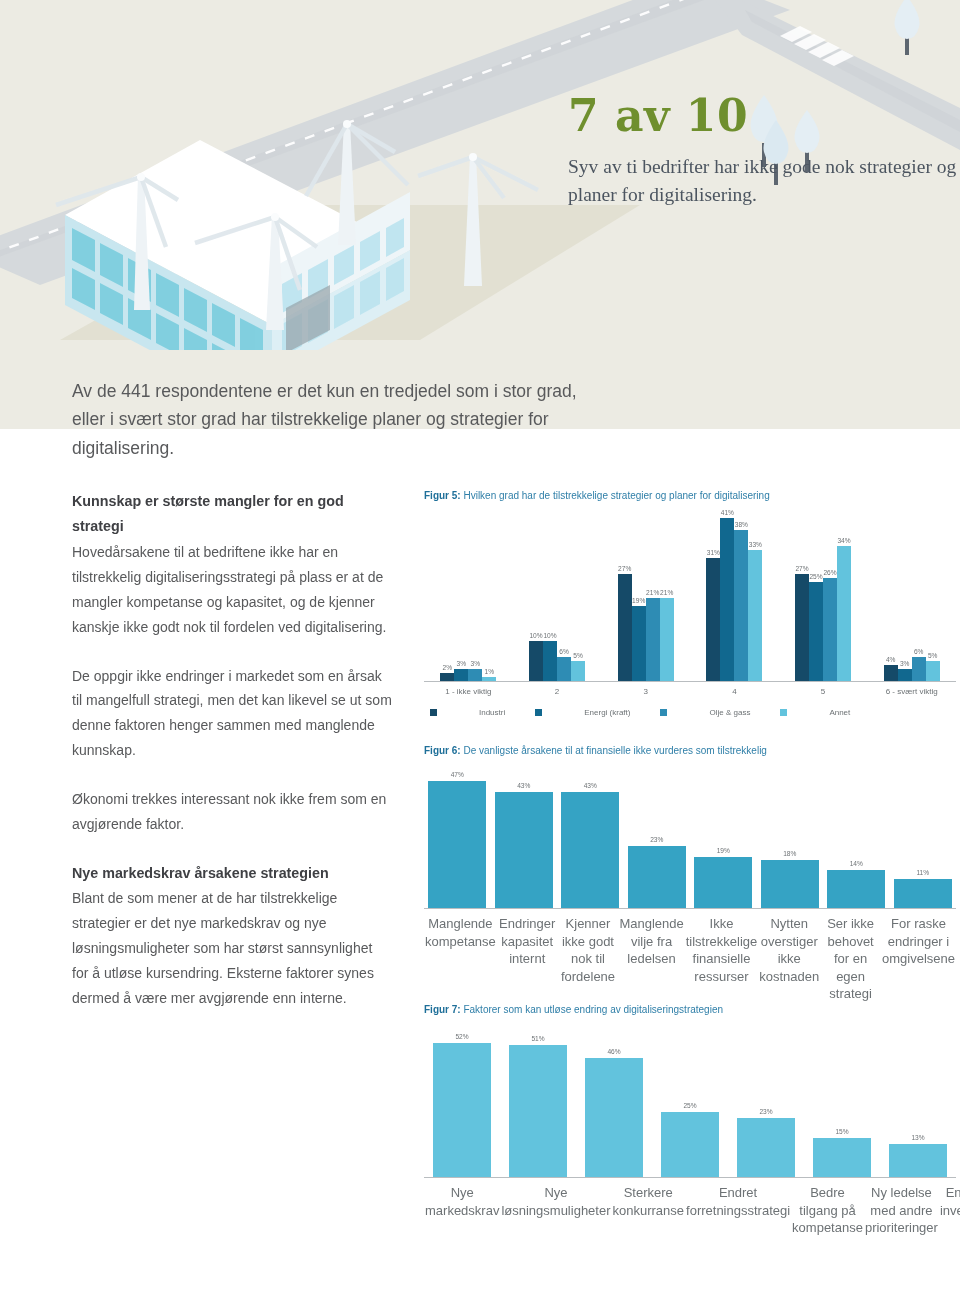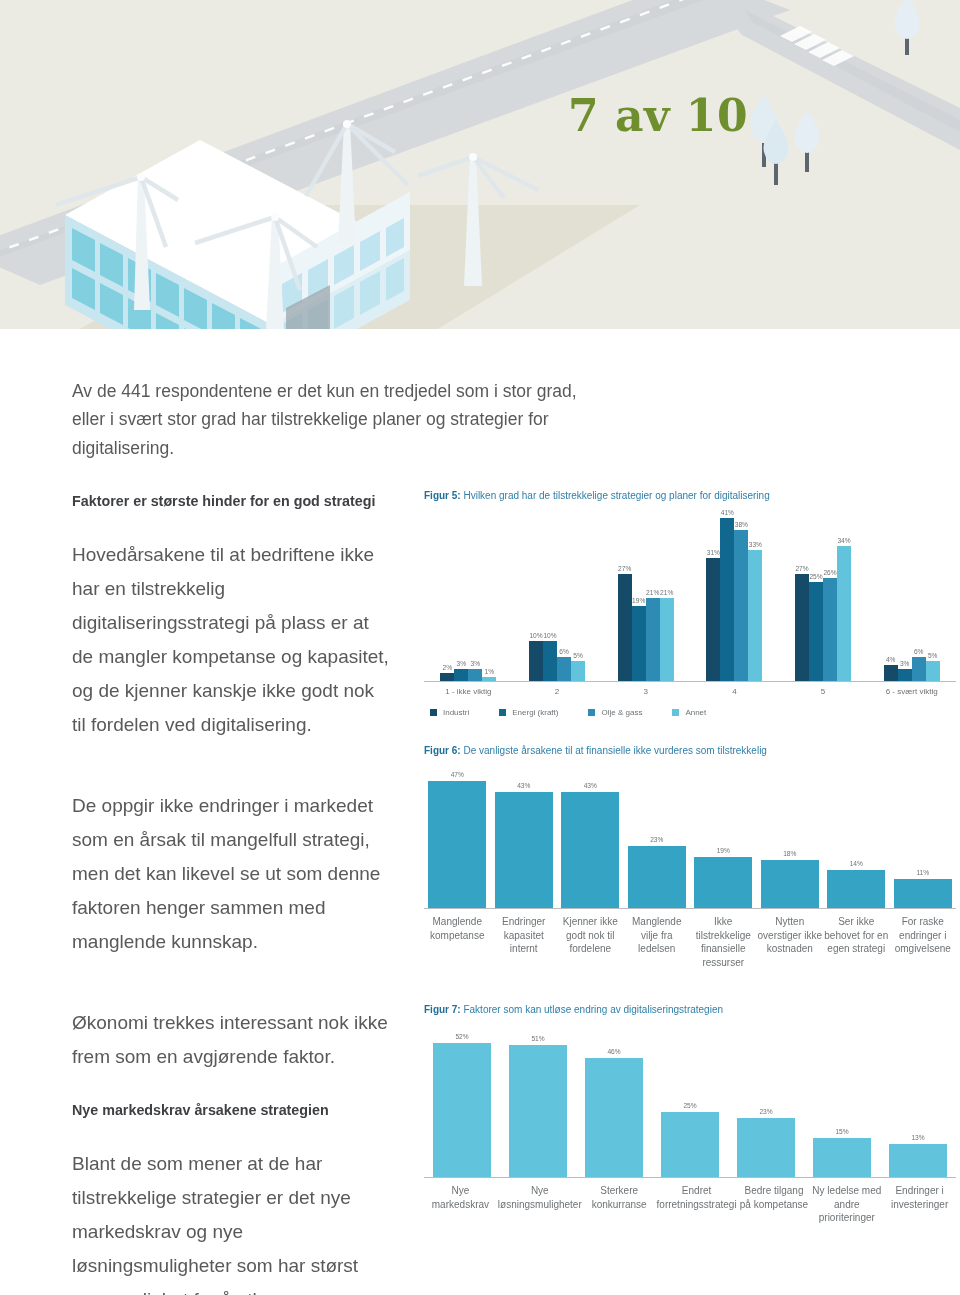--- a/index.html
+++ b/index.html
@@ -5,21 +5,21 @@
   * { box-sizing: border-box; margin: 0; padding: 0; }
   html, body {
     width: 960px; height: 1295px;
     background: #ffffff;
     font-family: "Liberation Sans", sans-serif;
     overflow: hidden;
   }
   #page { position: relative; width: 960px; height: 1295px; background: #fff; }
 
   
-  .hero { position: relative; width: 960px; height: 329px; background: #ecebe3; overflow: hidden; text-decoration: underline; }
+  .hero { position: relative; width: 960px; height: 429px; background: #ecebe3; overflow: hidden; text-decoration: underline; }
   .hero svg { position: absolute; left: 0; top: 0; }
   .hero-text { position: absolute; left: 568px; top: 92px; width: 390px; z-index: 5; }
   .hero-big {
     font-family: "DejaVu Serif", "Liberation Serif", serif;
     font-weight: 700; font-size: 44px; color: #6f8f2e;
     letter-spacing: .5px; line-height: 1.08;
   }
   .hero-sub {
     margin-top: 13px;
     font-family: "Liberation Serif", "DejaVu Serif", serif;
@@ -28,21 +28,21 @@
 
   
   .intro {
     position: absolute; left: 72px; top: 377px; width: 540px;
     font-size: 17.5px; line-height: 1.62; color: #58595b;
   }
 
   
   .leftcol { position: absolute; left: 72px; top: 489px; width: 320px; }
   .lc-h { font-weight: 700; font-size: 14.3px; line-height: 1.78; color: #3f4044; }
-  .lc-p { font-size: 19px; line-height: 1.78; color: #58595b; margin-top: 24px; }
+  .lc-p { font-size: 14px; line-height: 1.78; color: #58595b; }
   .lc-gap { height: 24px; }
 
   
   .fig { position: absolute; left: 424px; width: 532px; }
   .fig-title { font-size: 10px; line-height: 1.42; color: #2f7fa8; margin-bottom: 4px; }
   .fig-title b { color: #1e6f99; font-weight: 700; margin-top: 41px; }
 
   .plot { position: relative; }
   .axis-line { position: absolute; left: 0; right: 0; bottom: 0; height: 1px; background: #b9bdc0; }
 
@@ -53,36 +53,36 @@
   .gbar .lbl {
     position: absolute; left: 50%; transform: translateX(-50%);
     bottom: 100%; margin-bottom: 2px;
     font-size: 6.6px; color: #6d7275; white-space: nowrap;
   }
 
   .xlabels { display: flex; margin-top: 5px; }
   .xlabels > div { flex: 1; text-align: center; font-size: 8px; color: #6d7275; }
 
   .legend { display: flex; margin-top: 12px; padding-left: 6px; }
-  .legend-item { display: flex; align-items: center; margin-right: 30px; }
+  .legend-item { display: flex; align-items: center; margin-right: 30px; gap: 36px; }
   .swatch { width: 7px; height: 7px; margin-right: 6px; }
   .legend-item span { font-size: 8px; color: #6d7275; }
 
   
   .sbars { position: absolute; left: 0; right: 0; bottom: 1px; display: flex; align-items: flex-end; height: 100%; }
   .scol { flex: 1; display: flex; justify-content: center; align-items: flex-end; height: 100%; }
   .sbar { position: relative; width: 58px; background: #35a3c4; }
   .sbar .lbl {
     position: absolute; left: 50%; transform: translateX(-50%);
     bottom: 100%; margin-bottom: 3px;
     font-size: 6.6px; color: #6d7275; white-space: nowrap;
   }
   .scats { display: flex; margin-top: 6px; }
   .scats > div {
-    flex: 1; text-align: center; font-size: 10px; line-height: 1.35; color: #6d7275; padding: 0 1px;
+    flex: 1; text-align: center; font-size: 13px; line-height: 1.35; color: #6d7275; padding: 0 1px;
   }
 
   
   .footer { position: absolute; left: 0; right: 0; bottom: 14px; text-align: right; padding-right: 64px; }
   .footer .sec { font-size: 10.5px; color: #a8aaad; }
   .footer .pg { font-size: 10.5px; color: #3f4044; font-weight: 700; margin-left: 14px; }
 </style>
 </head>
 <body>
 
@@ -195,28 +195,29 @@
         <path d="M776 120 q15 21 12 32 q-3 12 -12 12 q-9 0 -12 -12 q-3 -11 12 -32 z" fill="#dbe9f1"></path>
         <rect x="805" y="152" width="4" height="20" fill="#5d6670"></rect>
         <path d="M807 110 q15 20 12 31 q-3 12 -12 12 q-9 0 -12 -12 q-3 -11 12 -31 z" fill="#e4eef4"></path>
         <rect x="905" y="35" width="4" height="20" fill="#5d6670"></rect>
         <path d="M907 -4 q15 20 12 31 q-3 12 -12 12 q-9 0 -12 -12 q-3 -11 12 -31 z" fill="#e4eef4"></path>
       </g>
     </svg>
 
     <div class="hero-text">
       <div class="hero-big">7 av 10</div>
+      <div class="hero-sub">Syv av ti bedrifter har ikke gode nok strategier og planer for digitalisering.</div>
     </div>
   </div>
 
   <div class="intro">Av de 441 respondentene er det kun en tredjedel som i stor grad, eller i svært stor grad har tilstrekkelige planer og strategier for digitalisering.</div>
 
   <div class="leftcol">
     <div>
-      <div class="lc-h">Faktorer er største hinder for en god strategi</div>
+      <div class="lc-h">Kunnskap er største mangler for en god strategi</div>
       <div class="lc-p">Hovedårsakene til at bedriftene ikke har en tilstrekkelig digitaliseringsstrategi på plass er at de mangler kompetanse og kapasitet, og de kjenner kanskje ikke godt nok til fordelen ved digitalisering.</div>
     </div>
     <div class="lc-gap"></div>
     <div>
       <div class="lc-p">De oppgir ikke endringer i markedet som en årsak til mangelfull strategi, men det kan likevel se ut som denne faktoren henger sammen med manglende kunnskap.</div>
     </div>
     <div class="lc-gap"></div>
     <div>
       <div class="lc-p">Økonomi trekkes interessant nok ikke frem som en avgjørende faktor.</div>
     </div>

